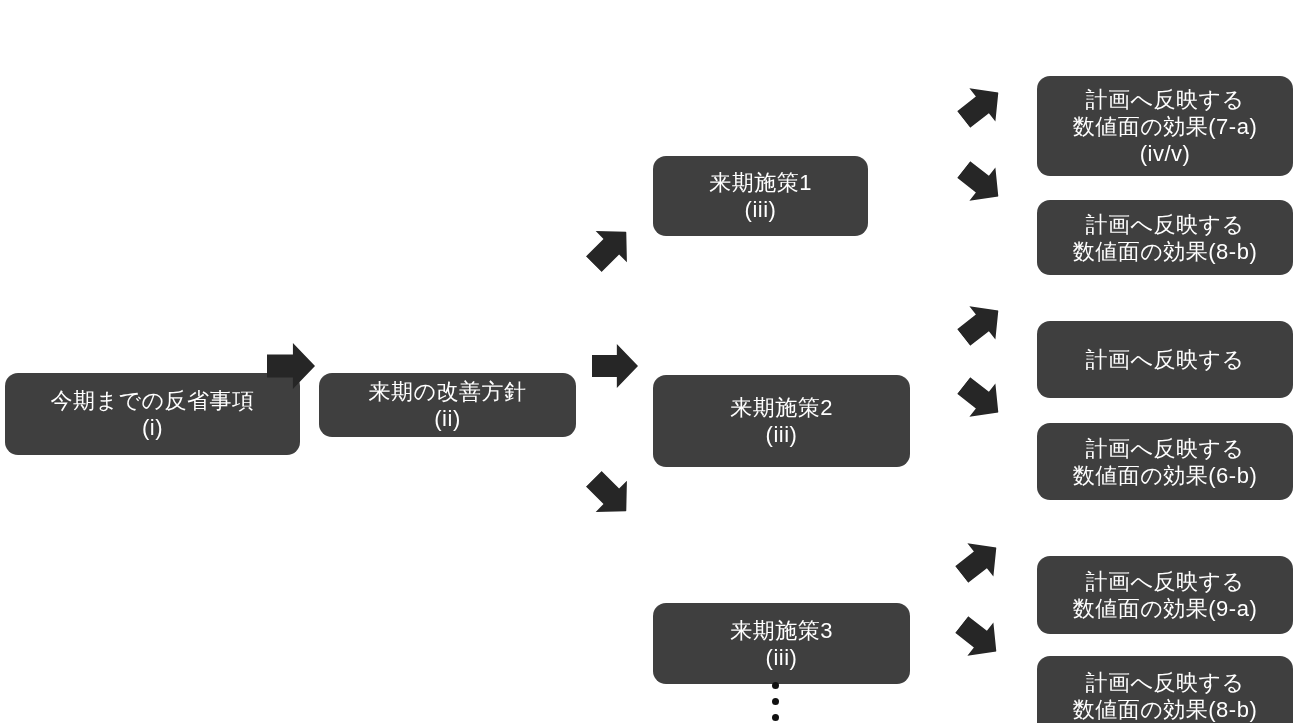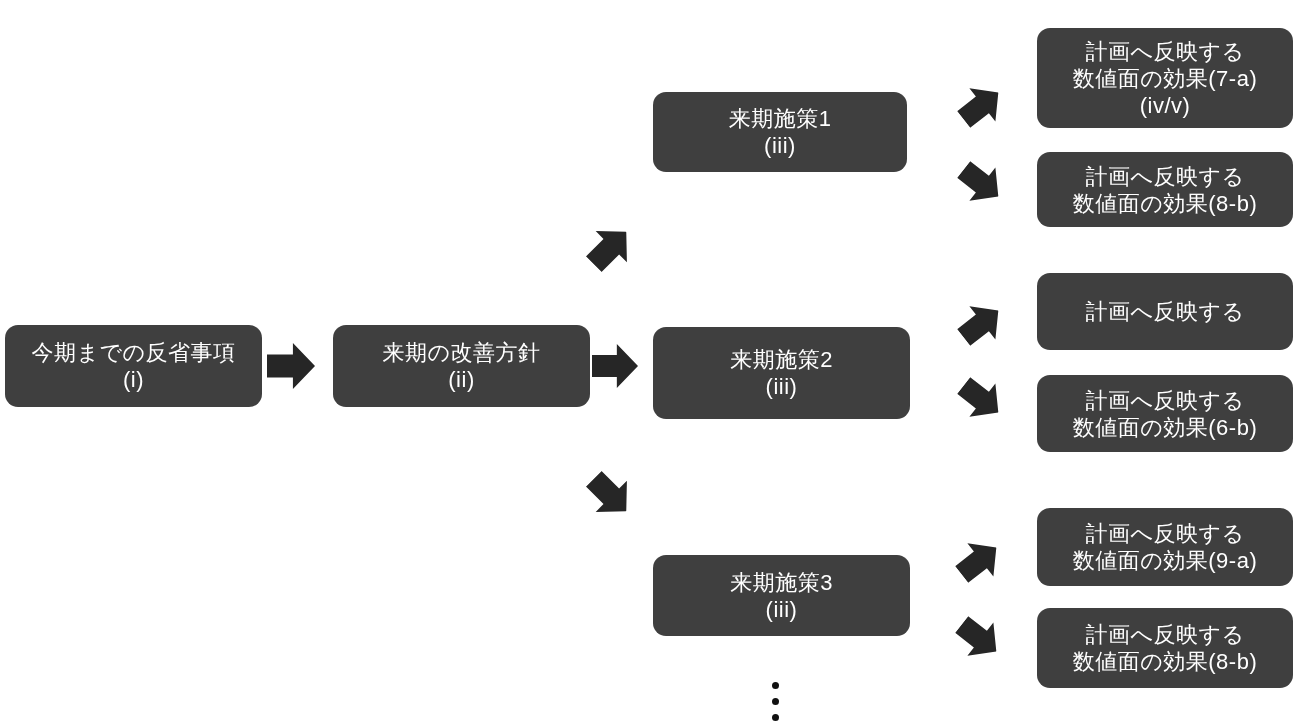--- a/index.html
+++ b/index.html
@@ -24,20 +24,21 @@
     border-radius:13px;
     display:flex;
     flex-direction:column;
     justify-content:center;
     align-items:center;
     text-align:center;
     font-size:22px;
     line-height:27px;
     font-weight:500;
     letter-spacing:0.5px;
+    margin-top:48px;
   }
   .arrow{position:absolute;display:block;}
   .arrow polygon{fill:var(--arrow-fill);}
   .rot-n45{transform:rotate(-45deg);}
   .rot-p45{transform:rotate(45deg);}
   .rot-n38{transform:rotate(-38deg);}
   .rot-p38{transform:rotate(38deg);}
   .ellipsis{
     position:absolute;
     left:772px;top:682px;
@@ -46,45 +47,45 @@
   .ellipsis .dot{
     width:7px;height:7px;border-radius:50%;
     background:var(--dot-color);
   }
 </style>
 </head>
 <body>
 
 <div class="canvas">
 
-  <div class="node" style="left:5px;top:325px;width:257px;height:82px">
+  <div class="node" style="left:5px;top:325px;width:295px;height:82px">
     <span>今期までの反省事項</span>
     <span>(i)</span>
   </div>
 
   <svg class="arrow" style="left:267px;top:340px" width="48" height="52" viewBox="0 0 50 52">
     <polygon points="0,14 27,14 27,2 50,26 27,50 27,38 0,38"></polygon>
   </svg>
 
-  <div class="node" style="left:333px;top:325px;width:257px;height:82px">
+  <div class="node" style="left:319px;top:325px;width:257px;height:64px">
     <span>来期の改善方針</span>
     <span>(ii)</span>
   </div>
 
   <svg class="arrow rot-n45" style="left:587px;top:224px" width="46" height="48" viewBox="0 0 50 52">
     <polygon points="0,14 27,14 27,2 50,26 27,50 27,38 0,38"></polygon>
   </svg>
   <svg class="arrow" style="left:592px;top:342px" width="46" height="48" viewBox="0 0 50 52">
     <polygon points="0,14 27,14 27,2 50,26 27,50 27,38 0,38"></polygon>
   </svg>
   <svg class="arrow rot-p45" style="left:587px;top:471px" width="46" height="48" viewBox="0 0 50 52">
     <polygon points="0,14 27,14 27,2 50,26 27,50 27,38 0,38"></polygon>
   </svg>
 
-  <div class="node" style="left:653px;top:92px;width:254px;height:80px">
+  <div class="node" style="left:653px;top:108px;width:215px;height:80px">
     <span>来期施策1</span>
     <span>(iii)</span>
   </div>
   <div class="node" style="left:653px;top:327px;width:257px;height:92px">
     <span>来期施策2</span>
     <span>(iii)</span>
   </div>
   <div class="node" style="left:653px;top:555px;width:257px;height:81px">
     <span>来期施策3</span>
     <span>(iii)</span>

